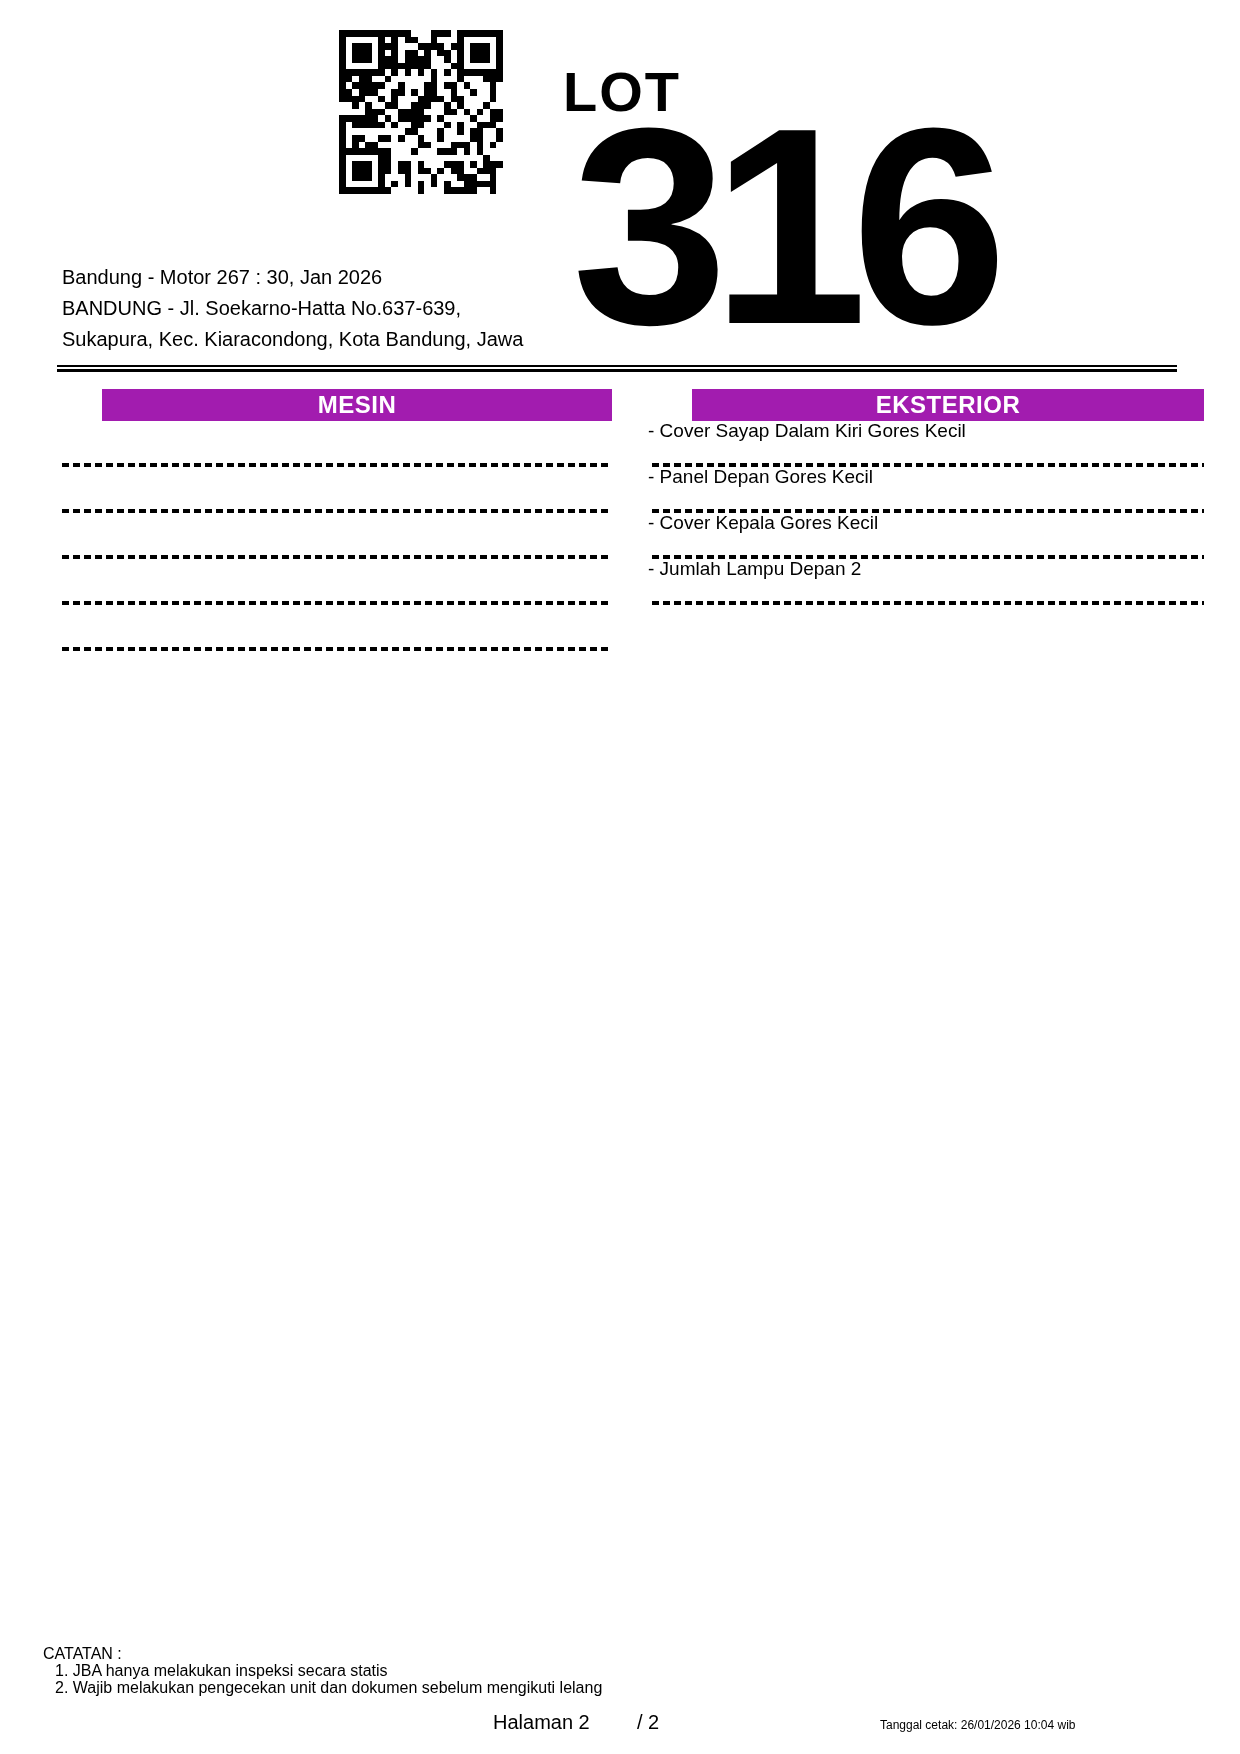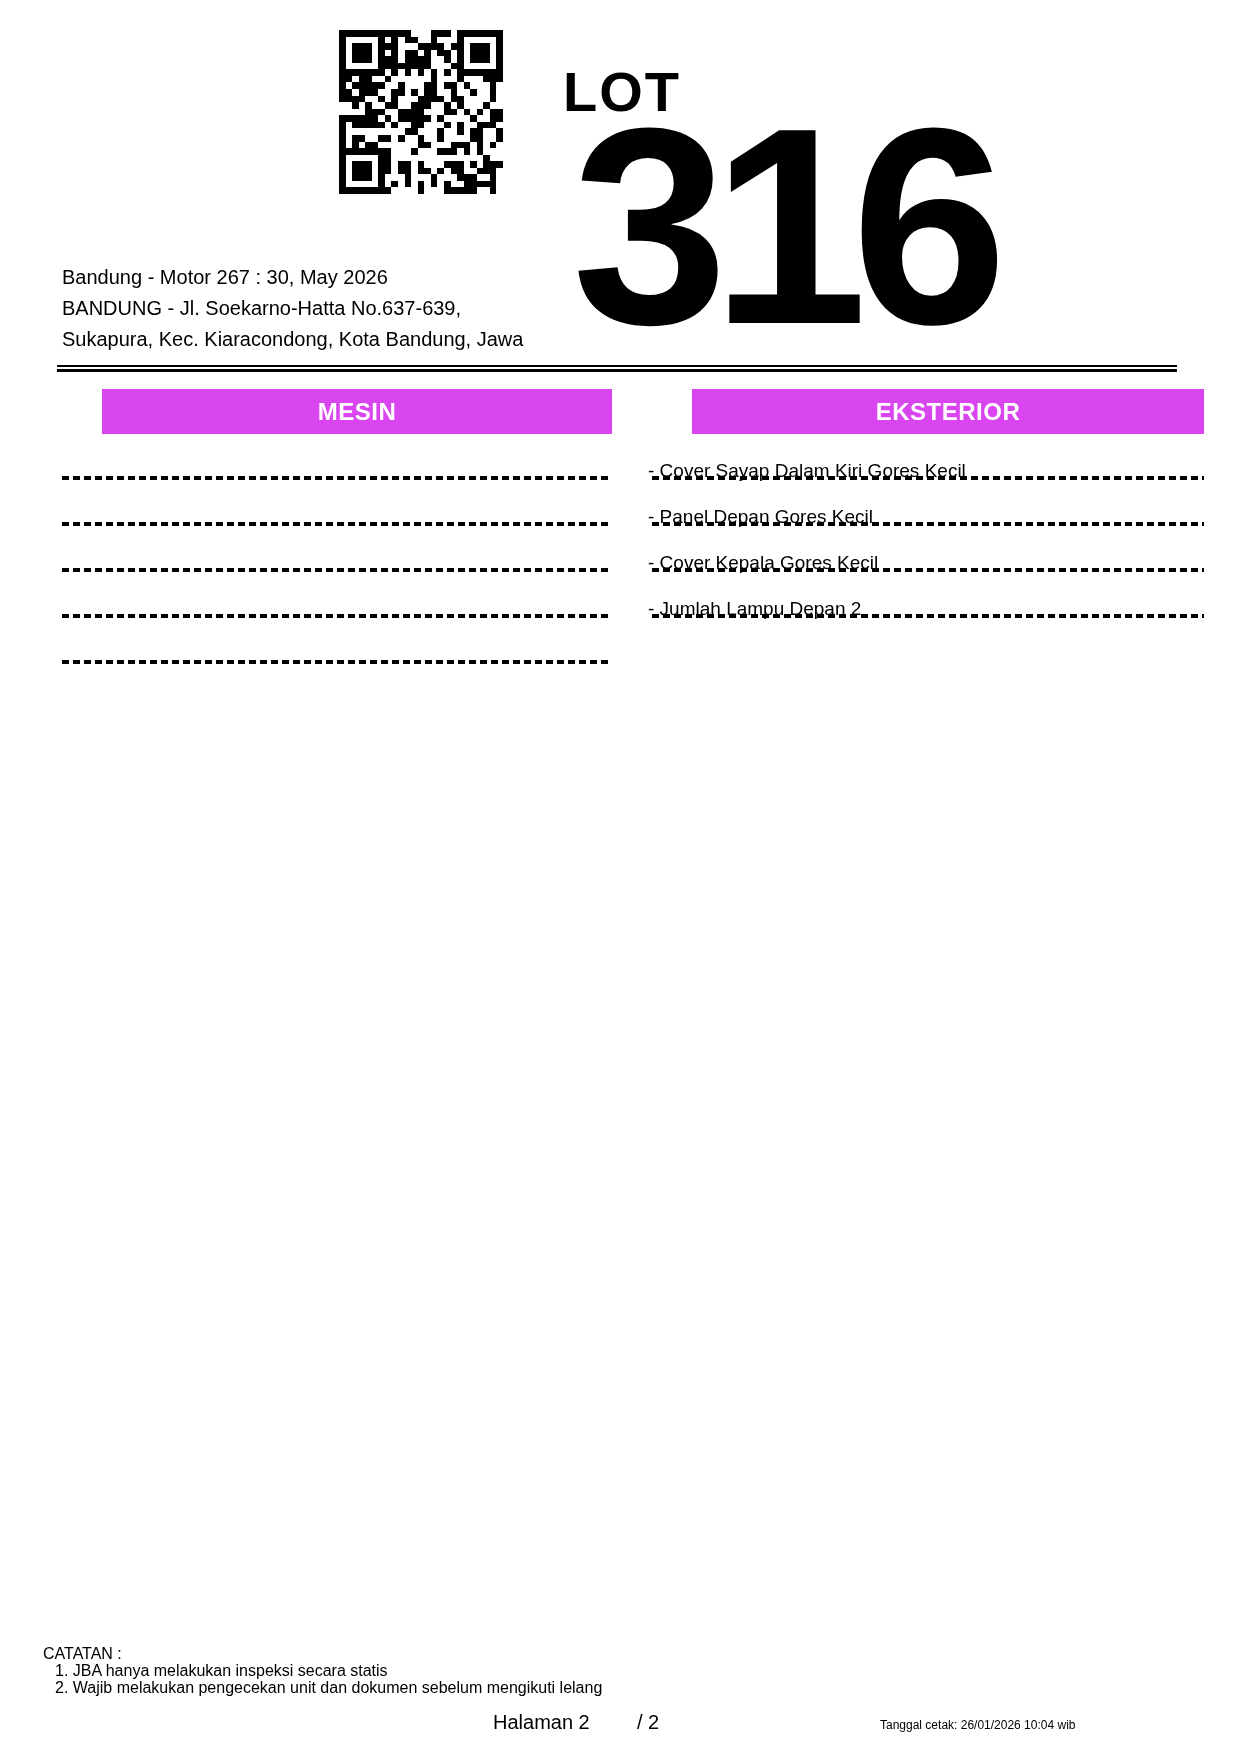--- a/index.html
+++ b/index.html
@@ -66,37 +66,37 @@
     padding-top: 2px;
     background: transparent;
   }
 
   
   .col { position: absolute; top: 389px; }
   .col-mesin     { left: 62px;  width: 550px; }
   .col-eksterior { left: 652px; width: 552px; }
 
   .col-header {
-    height: 45px;
-    background: #d946ef;
+    height: 32px;
+    background: #a21caf;
     color: #ffffff;
     font-size: 24px;
     font-weight: 700;
     letter-spacing: 0.5px;
     display: flex;
     align-items: center;
     justify-content: center;
     margin-left: 40px;
   }
 
   .row {
     position: relative;
     height: 46px;
     display: flex;
-    align-items: flex-end;
+    align-items: flex-start;
   }
   .row:first-of-type { margin-top: 12px; }
 
   .row-text {
     font-size: 19px;
     line-height: 1;
     margin-left: -4px;
     white-space: nowrap;
   }
 
@@ -478,21 +478,21 @@
         <rect x="19" y="24" width="1" height="1" fill="#000"></rect>
         <rect x="20" y="24" width="1" height="1" fill="#000"></rect>
         <rect x="23" y="24" width="1" height="1" fill="#000"></rect>
       </svg>
   </div>
 
   <div class="lot-label">LOT</div>
   <div class="lot-number">316</div>
 
   <div class="auction-info">
-    <div>Bandung - Motor 267 : 30, May 2026</div>
+    <div>Bandung - Motor 267 : 30, Jan 2026</div>
     <div>BANDUNG - Jl. Soekarno-Hatta No.637-639,</div>
     <div>Sukapura, Kec. Kiaracondong, Kota Bandung, Jawa</div>
   </div>
 
   <div class="double-rule"></div>
 
   <div class="col col-mesin">
     <div class="col-header">MESIN</div>
     <div class="row">
         <div class="sep"></div>

